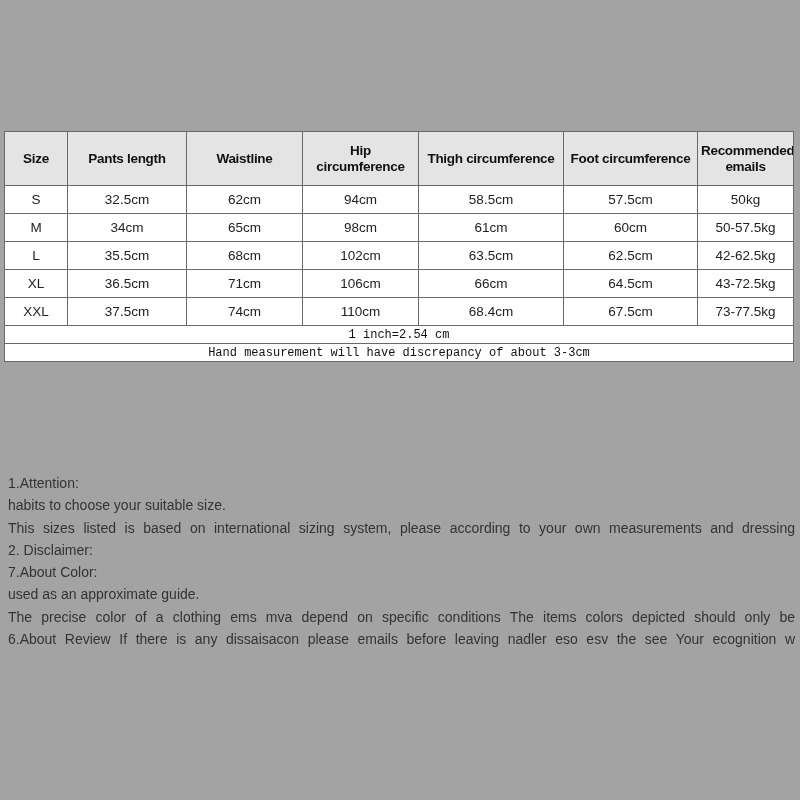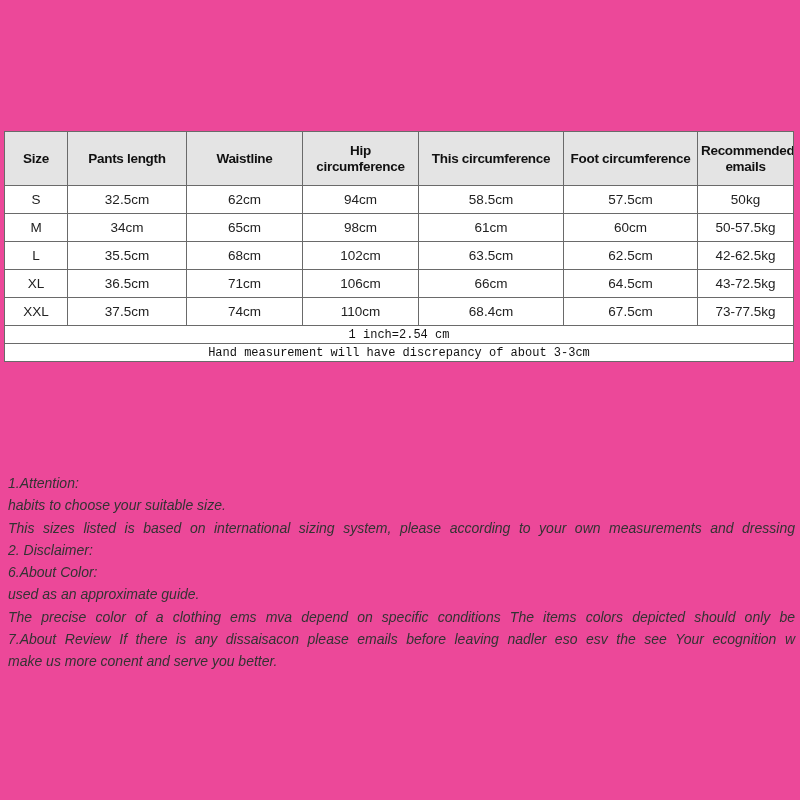--- a/index.html
+++ b/index.html
@@ -8,21 +8,21 @@
     width: 800px;
     height: 800px;
     background: #ffffff;
     overflow: hidden;
     font-family: "Liberation Sans", "DejaVu Sans", sans-serif;
   }
   .page {
     position: relative;
     width: 800px;
     height: 800px;
-    background: #ec4899;
+    background: #a3a3a3;
   }
 
   
   table.size-chart {
     position: absolute;
     left: 4px;
     top: 131px;
     width: 789px;
     border-collapse: collapse;
     table-layout: fixed;
@@ -61,21 +61,20 @@
 
   
   .info {
     position: absolute;
     left: 8px;
     top: 472px;
     width: 787px;
     color: #333333;
     font-size: 14px;
     line-height: 22.3px;
-    font-style: italic;
   }
   .info .line {
     white-space: nowrap;
   }
   .info .line.fill {
     text-align: justify;
     text-align-last: justify;
   }
 </style>
 </head>
@@ -92,21 +91,21 @@
         <col style="width:145px">
         <col style="width:134px">
       <col style="width:96px">
     </colgroup>
     <thead>
       <tr>
         <th>Size</th>
         <th>Pants length</th>
         <th>Waistline</th>
         <th>Hip circumference</th>
-        <th>This circumference</th>
+        <th>Thigh circumference</th>
         <th>Foot circumference</th>
         <th>Recommended emails</th>
       </tr>
     </thead>
     <tbody>
       <tr>
         <td>S</td>
         <td>32.5cm</td>
         <td>62cm</td>
         <td>94cm</td>
@@ -157,20 +156,19 @@
         <td colspan="7">Hand measurement will have discrepancy of about 3-3cm</td>
       </tr>
     </tbody>
   </table>
 
   <div class="info">
     <div class="line">1.Attention:</div>
     <div class="line">habits to choose your suitable size.</div>
     <div class="line fill">This sizes listed is based on international sizing system, please according to your own measurements and dressing</div>
     <div class="line">2. Disclaimer:</div>
-    <div class="line">6.About Color:</div>
+    <div class="line">7.About Color:</div>
     <div class="line">used as an approximate guide.</div>
     <div class="line fill">The precise color of a clothing ems mva depend on specific conditions The items colors depicted should only be</div>
-    <div class="line fill">7.About Review If there is any dissaisacon please emails before leaving nadler eso esv the see Your ecognition w</div>
-    <div class="line">make us more conent and serve you better.</div>
+    <div class="line fill">6.About Review If there is any dissaisacon please emails before leaving nadler eso esv the see Your ecognition w</div>
   </div>
 
 </div>
 
 </body></html>

